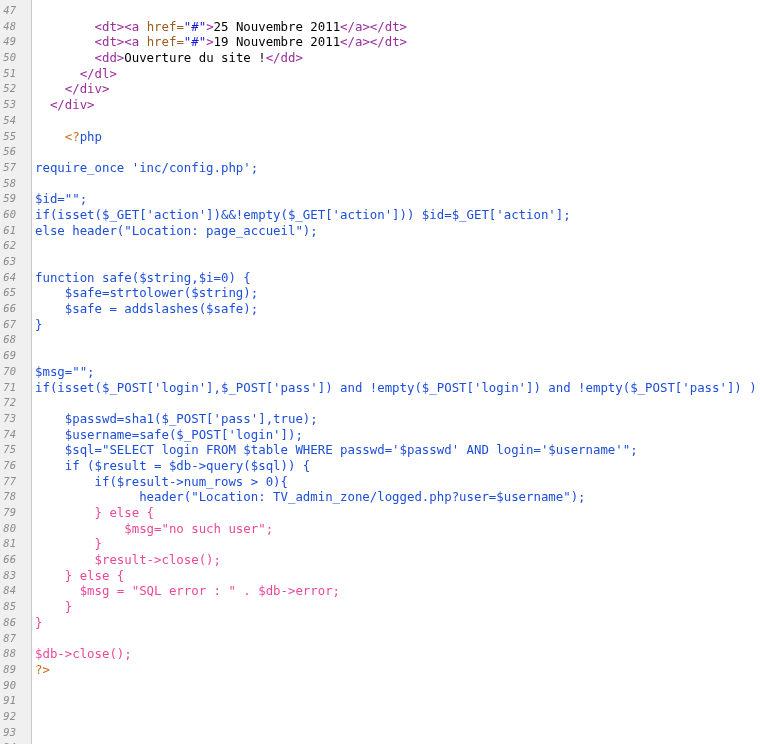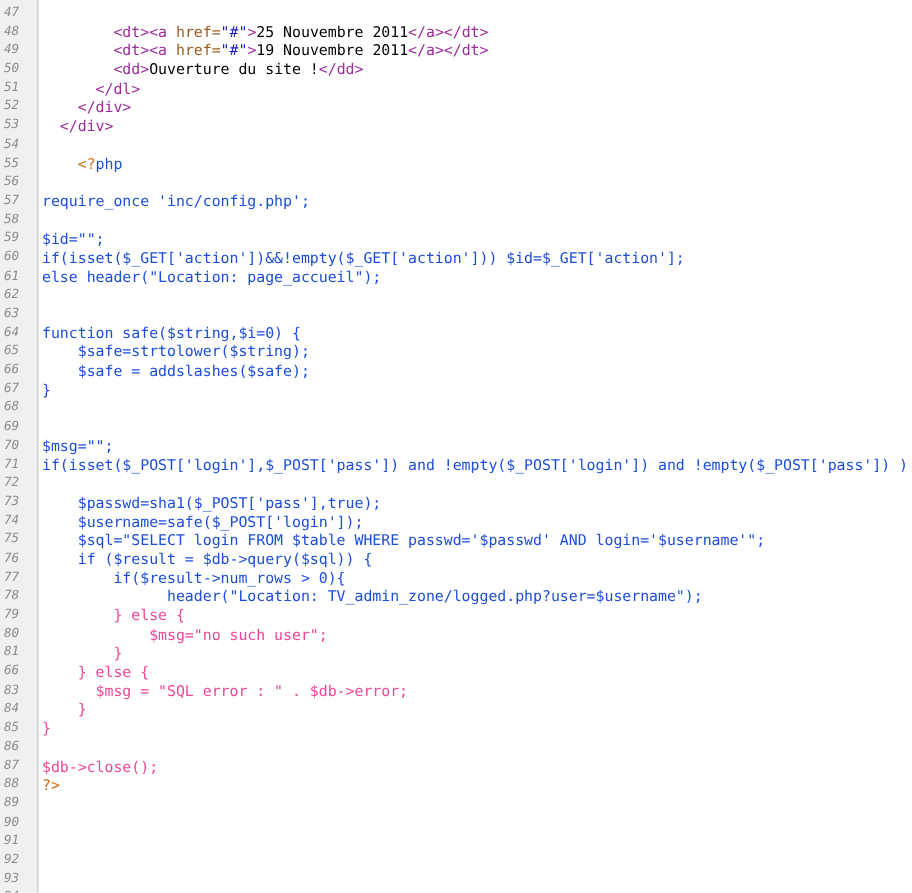--- a/index.html
+++ b/index.html
@@ -161,20 +161,21 @@
       <span class="cl"><span class="plain"></span></span>
       <span class="cl"><span class="php">    $passwd=sha1($_POST['pass'],true);</span></span>
       <span class="cl"><span class="php">    $username=safe($_POST['login']);</span></span>
       <span class="cl"><span class="php">    $sql="SELECT login FROM $table WHERE passwd='$passwd' AND login='$username'";</span></span>
       <span class="cl"><span class="php">    if ($result = $db-&gt;query($sql)) {</span></span>
       <span class="cl"><span class="php">        if($result-&gt;num_rows &gt; 0){</span></span>
       <span class="cl"><span class="php">              header("Location: TV_admin_zone/logged.php?user=$username");</span></span>
       <span class="cl"><span class="plain">        } else {</span></span>
       <span class="cl"><span class="plain">            $msg="no such user";</span></span>
       <span class="cl"><span class="plain">        }</span></span>
+      <span class="cl"><span class="plain">        $result-&gt;close();</span></span>
       <span class="cl"><span class="plain">    } else {</span></span>
       <span class="cl"><span class="plain">      $msg = "SQL error : " . $db-&gt;error;</span></span>
       <span class="cl"><span class="plain">    }</span></span>
       <span class="cl"><span class="plain">}</span></span>
       <span class="cl"><span class="plain"></span></span>
       <span class="cl"><span class="plain">$db-&gt;close();</span></span>
       <span class="cl"><span class="phpdelim">?&gt;</span></span>
     </div>
 
 </div>

